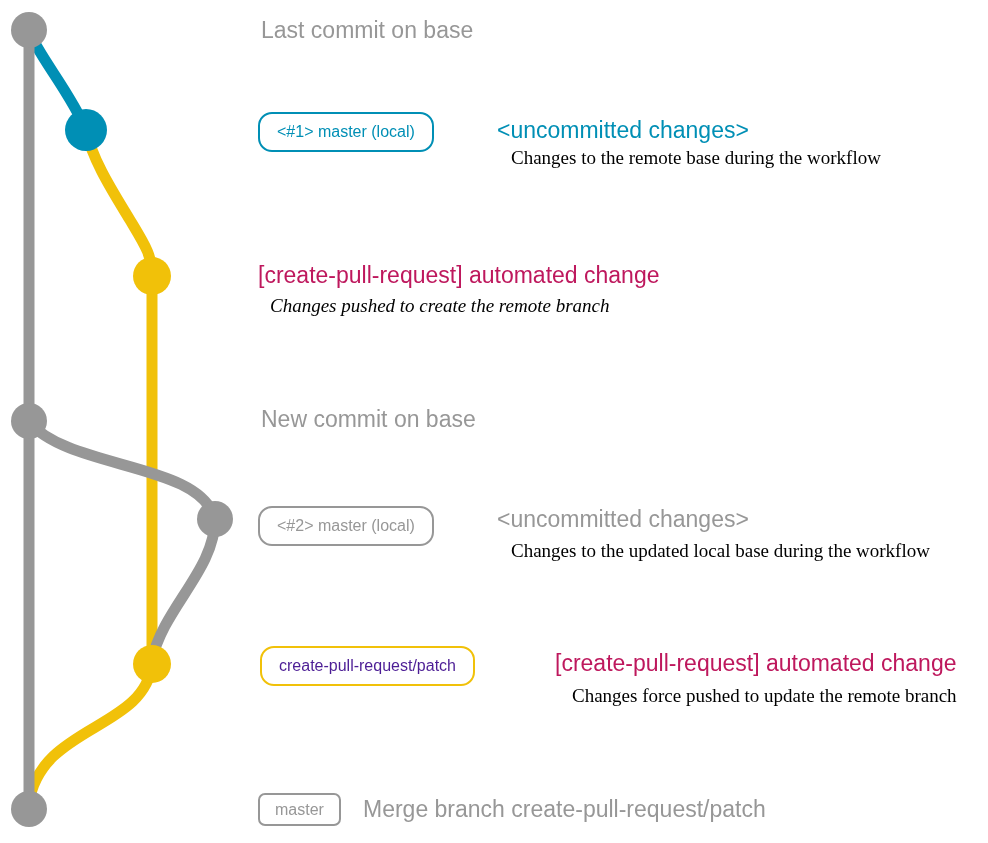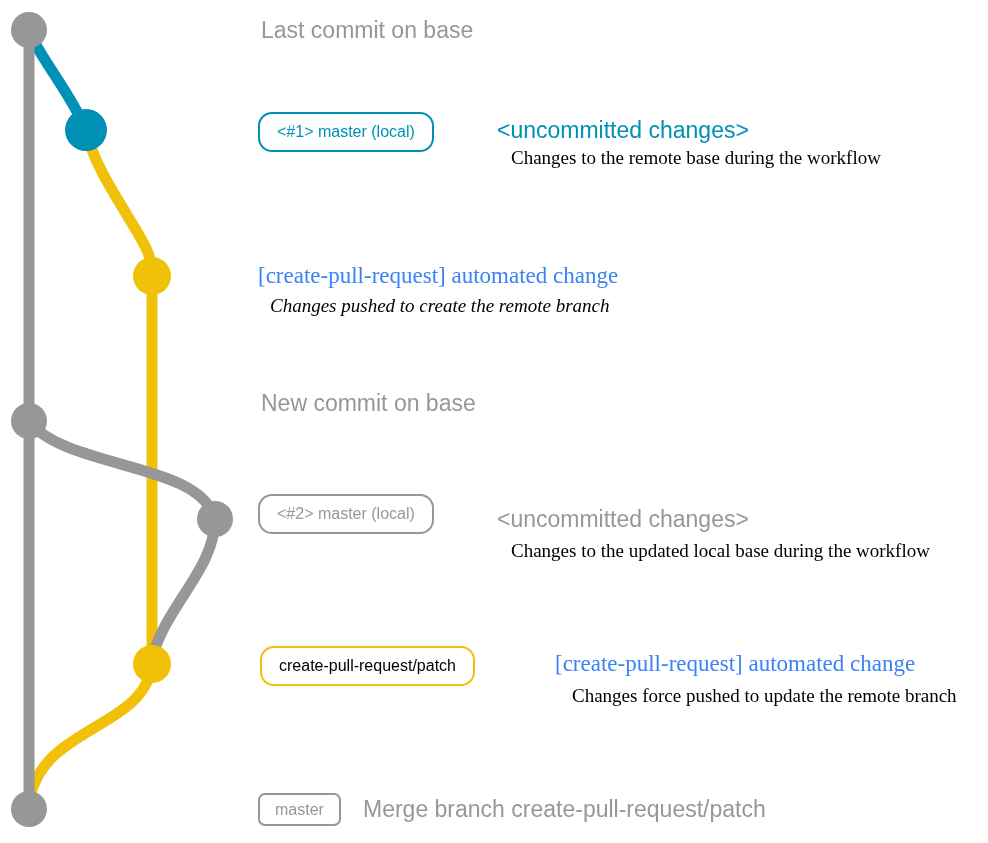--- a/index.html
+++ b/index.html
@@ -9,42 +9,42 @@
     height:843px;
     background:#ffffff;
     font-family:"Liberation Sans", sans-serif;
     overflow:hidden;
   }
   .graph-svg{position:absolute;left:0;top:0;}
   .abs{position:absolute;transform:translateY(-50%);white-space:nowrap;}
   .sans-label{font-size:23px;line-height:1.1;}
   .gray-text{color:#979797;}
   .teal-text{color:#008fb5;}
-  .yellow-text{color:#3b82f6;font-family:Liberation Serif, serif;}
+  .yellow-text{color:#be185d;}
   .desc{
     font-family:"Liberation Serif", serif;
     font-size:19px;
     color:#000000;
   }
   .badge{
     position:absolute;
     box-sizing:border-box;
     display:inline-flex;
     align-items:center;
     justify-content:center;
     height:40px;
     padding:0 17px;
     border:2px solid;
     border-radius:14px;
     font-size:16px;
     background:#ffffff;
   }
   .badge-teal{border-color:#008fb5;color:#008fb5;}
   .badge-gray{border-color:#979797;color:#979797;}
-  .badge-yellow{border-color:#f1c109;color:#000000;}
+  .badge-yellow{border-color:#f1c109;color:#4c1d95;}
   .badge-small{height:33px;border-radius:7px;padding:0 15px;}
 </style>
 </head>
 <body>
 
 <div class="canvas">
 
   <svg class="graph-svg" width="250" height="843" viewBox="0 0 250 843">
 
     <path d="M 29,31 C 38,55 72,95 86,130" fill="none" stroke="#008fb5" stroke-width="11" stroke-linecap="round"></path>
@@ -66,23 +66,23 @@
 
   <div class="abs sans-label gray-text" style="left:261px;top:31px;">Last commit on base</div>
 
   <div class="badge badge-teal" style="left:258px;top:112px;">&lt;#1&gt; master (local)</div>
   <div class="abs sans-label teal-text" style="left:497px;top:131px;">&lt;uncommitted changes&gt;</div>
   <div class="abs desc" style="left:511px;top:158px;">Changes to the remote base during the workflow</div>
 
   <div class="abs sans-label yellow-text" style="left:258px;top:276px;">[create-pull-request] automated change</div>
   <div class="abs desc" style="left:270px;top:306px;font-style:italic;">Changes pushed to create the remote branch</div>
 
-  <div class="abs sans-label gray-text" style="left:261px;top:404px;">New commit on base</div>
+  <div class="abs sans-label gray-text" style="left:261px;top:420px;">New commit on base</div>
 
-  <div class="badge badge-gray" style="left:258px;top:494px;">&lt;#2&gt; master (local)</div>
+  <div class="badge badge-gray" style="left:258px;top:506px;">&lt;#2&gt; master (local)</div>
   <div class="abs sans-label gray-text" style="left:497px;top:520px;">&lt;uncommitted changes&gt;</div>
   <div class="abs desc" style="left:511px;top:551px;">Changes to the updated local base during the workflow</div>
 
   <div class="badge badge-yellow" style="left:260px;top:646px;">create-pull-request/patch</div>
   <div class="abs sans-label yellow-text" style="left:555px;top:664px;">[create-pull-request] automated change</div>
   <div class="abs desc" style="left:572px;top:696px;">Changes force pushed to update the remote branch</div>
 
   <div class="badge badge-gray badge-small" style="left:258px;top:793px;">master</div>
   <div class="abs sans-label gray-text" style="left:363px;top:810px;">Merge branch create-pull-request/patch</div>
 

